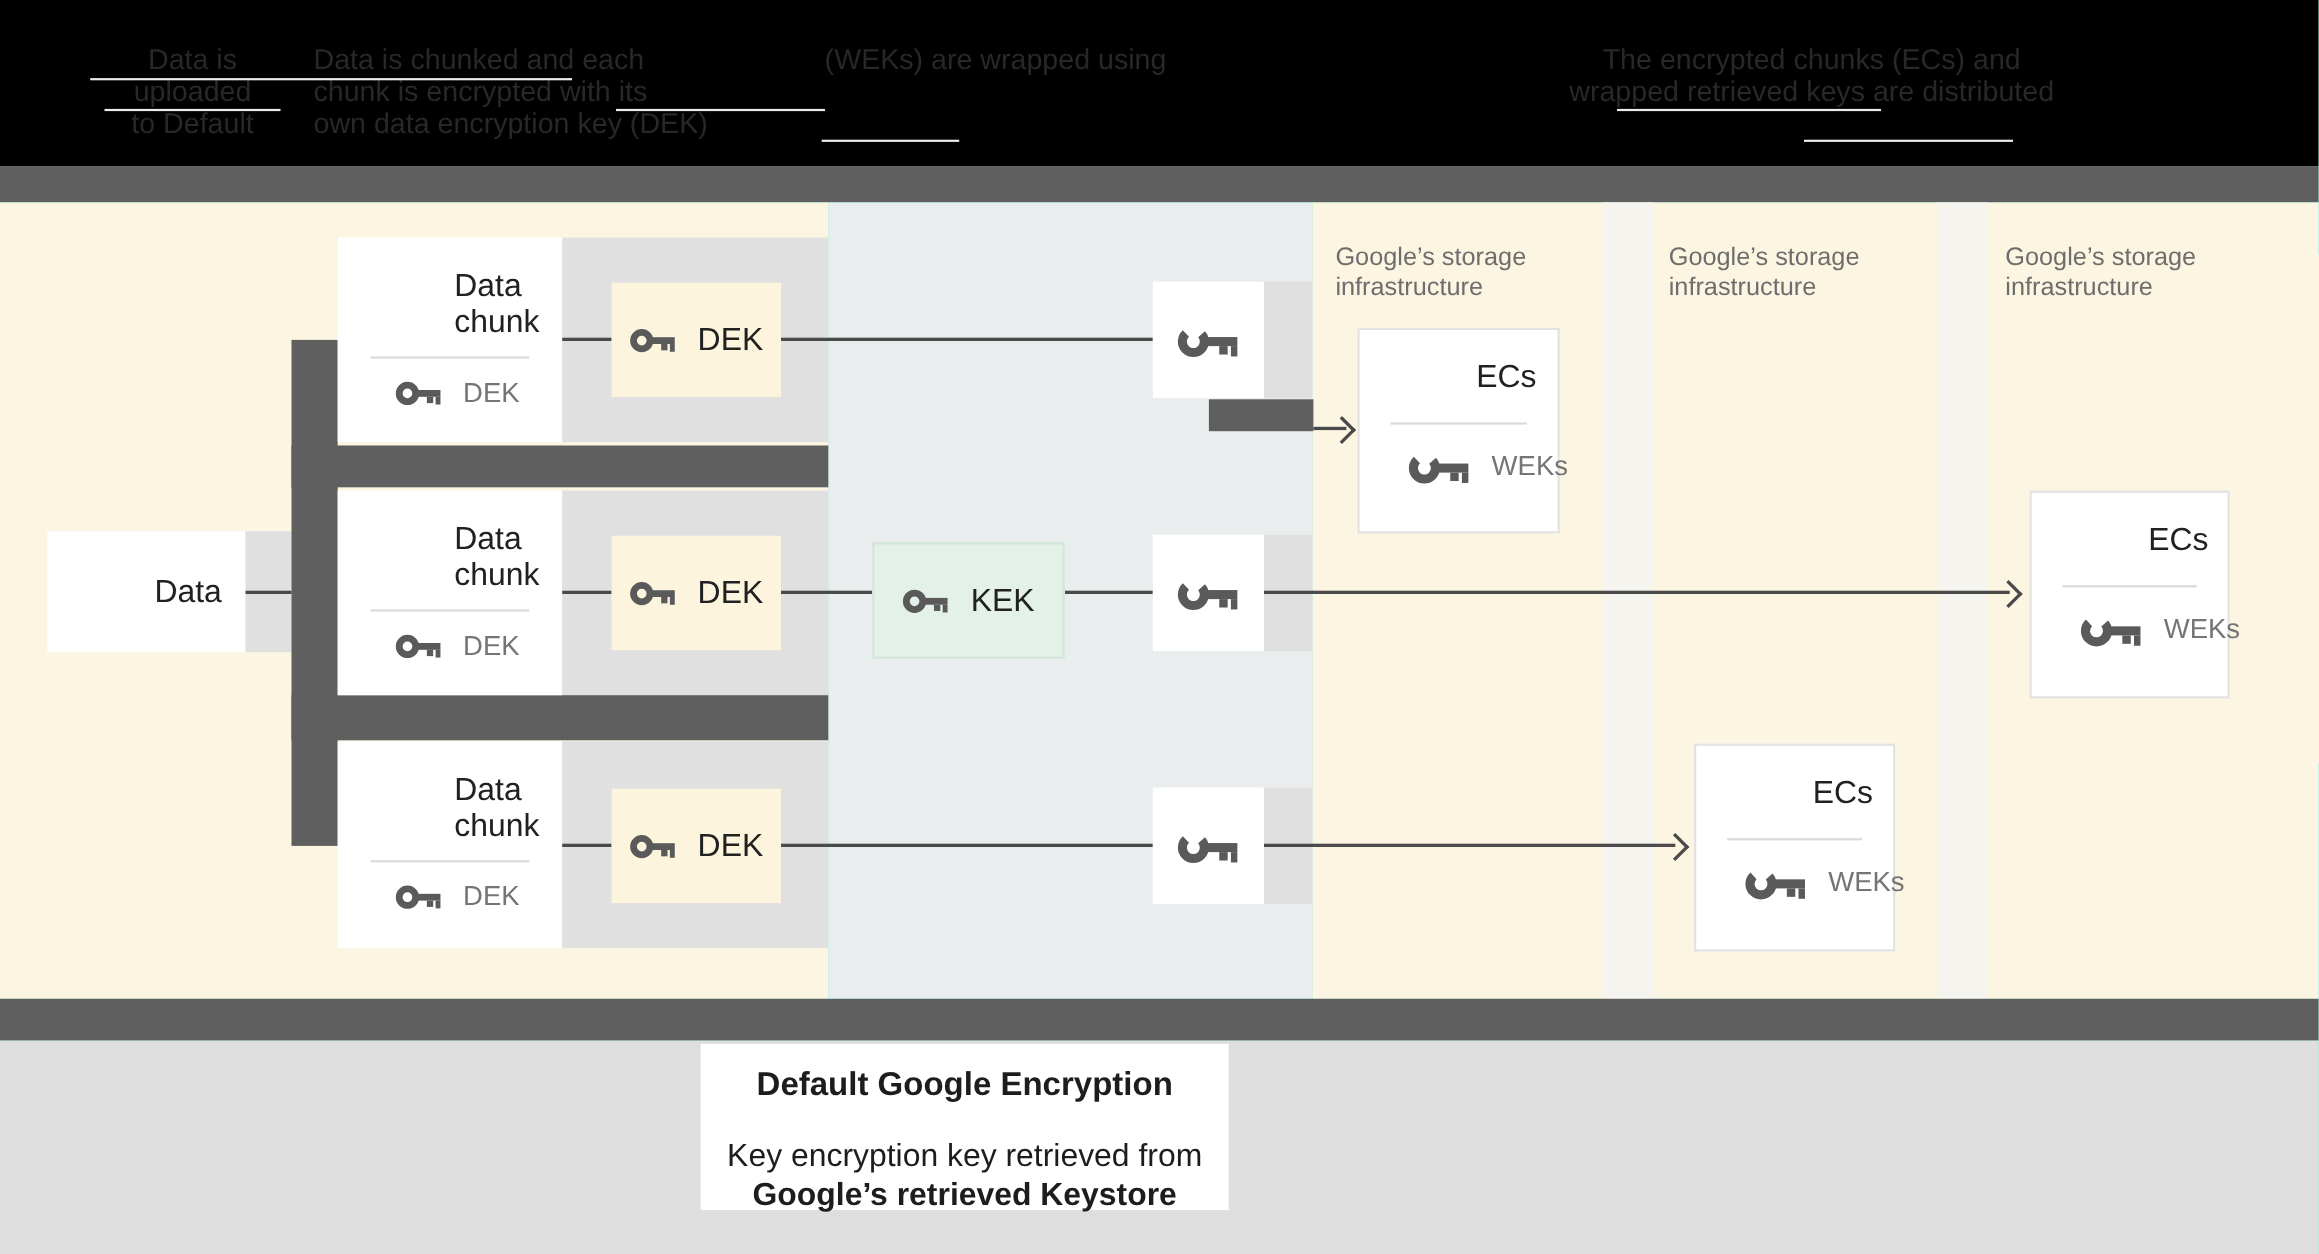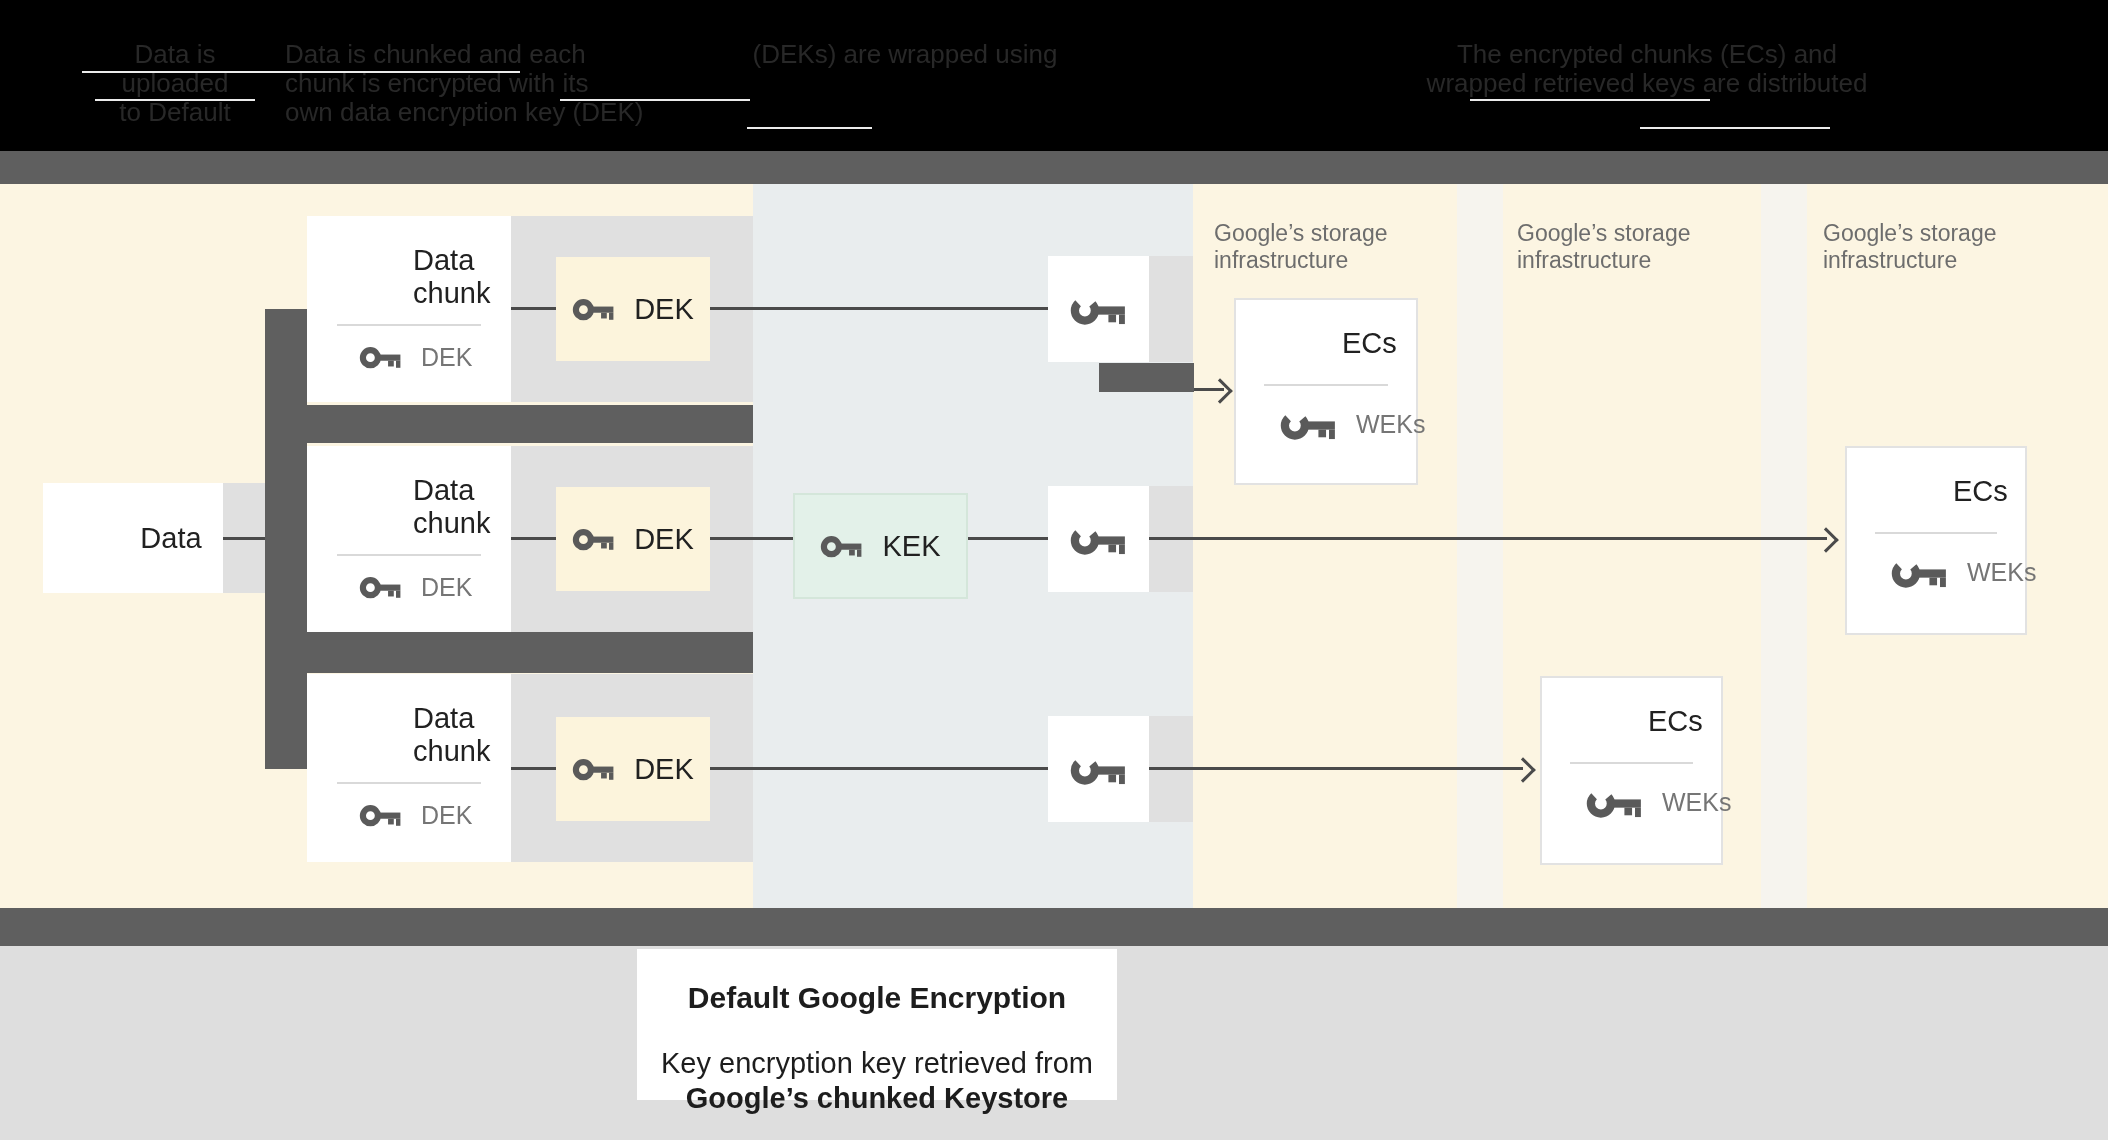--- a/index.html
+++ b/index.html
@@ -52,21 +52,21 @@
   
   .db{display:inline-block;width:58px;}
   .db .bar{position:relative;width:58px;height:13px;background:#5a5a5a;margin-bottom:4px;}
   .db .bar::after{content:"";position:absolute;left:6px;top:2px;width:9px;height:9px;background:#fff;}
   .db-sm{transform:scale(.97);transform-origin:left center;}
 
   .storage-lbl{font-size:23px;line-height:27px;color:#6d6d6d;width:220px;}
 
   
   .caption{left:637px;top:949px;width:480px;height:151px;background:#fff;text-align:center;color:#1d1d1d;}
-  .cap-title{font-size:30px;font-weight:bold;margin-top:32px;}
+  .cap-title{font-size:30px;font-weight:bold;margin-top:20px;}
   .cap-l1{font-size:29px;margin-top:32px;}
   .cap-l2{font-size:29px;font-weight:bold;margin-top:2px;}
 </style>
 </head>
 <body>
 
 <div id="stage">
 
   <div class="abs hdr"></div>
 
@@ -74,21 +74,21 @@
     <div>Data is</div>
     <div>uploaded</div>
     <div>to Default</div>
   </div>
   <div class="abs hcol" style="left:285px;width:240px;">
     <div>Data is chunked and each</div>
     <div>chunk is encrypted with its</div>
     <div>own data encryption key (DEK)</div>
   </div>
   <div class="abs hcol" style="left:735px;width:340px;">
-    <div>(DEKs) are wrapped using</div>
+    <div>(WEKs) are wrapped using</div>
   </div>
   <div class="abs hcol" style="left:1367px;width:560px;">
     <div>The encrypted chunks (ECs) and</div>
     <div>wrapped retrieved keys are distributed</div>
   </div>
 
   <div class="abs hline" style="left:82px;top:71px;width:438px;"></div>
   <div class="abs hline" style="left:95px;top:99px;width:160px;"></div>
   <div class="abs hline" style="left:560px;top:99px;width:190px;"></div>
   <div class="abs hline" style="left:747px;top:127px;width:125px;"></div>
@@ -338,16 +338,16 @@
     <rect x="41" y="23.5" width="5" height="8" fill="#5a5a5a"></rect>
   </svg>
 </span>
       <span class="sub">WEKs</span>
     </div>
   </div>
 
   <div class="abs caption">
     <div class="cap-title">Default Google Encryption</div>
     <div class="cap-l1">Key encryption key retrieved from</div>
-    <div class="cap-l2">Google’s chunked Keystore</div>
+    <div class="cap-l2">Google’s retrieved Keystore</div>
   </div>
 
 </div>
 
 </body></html>

